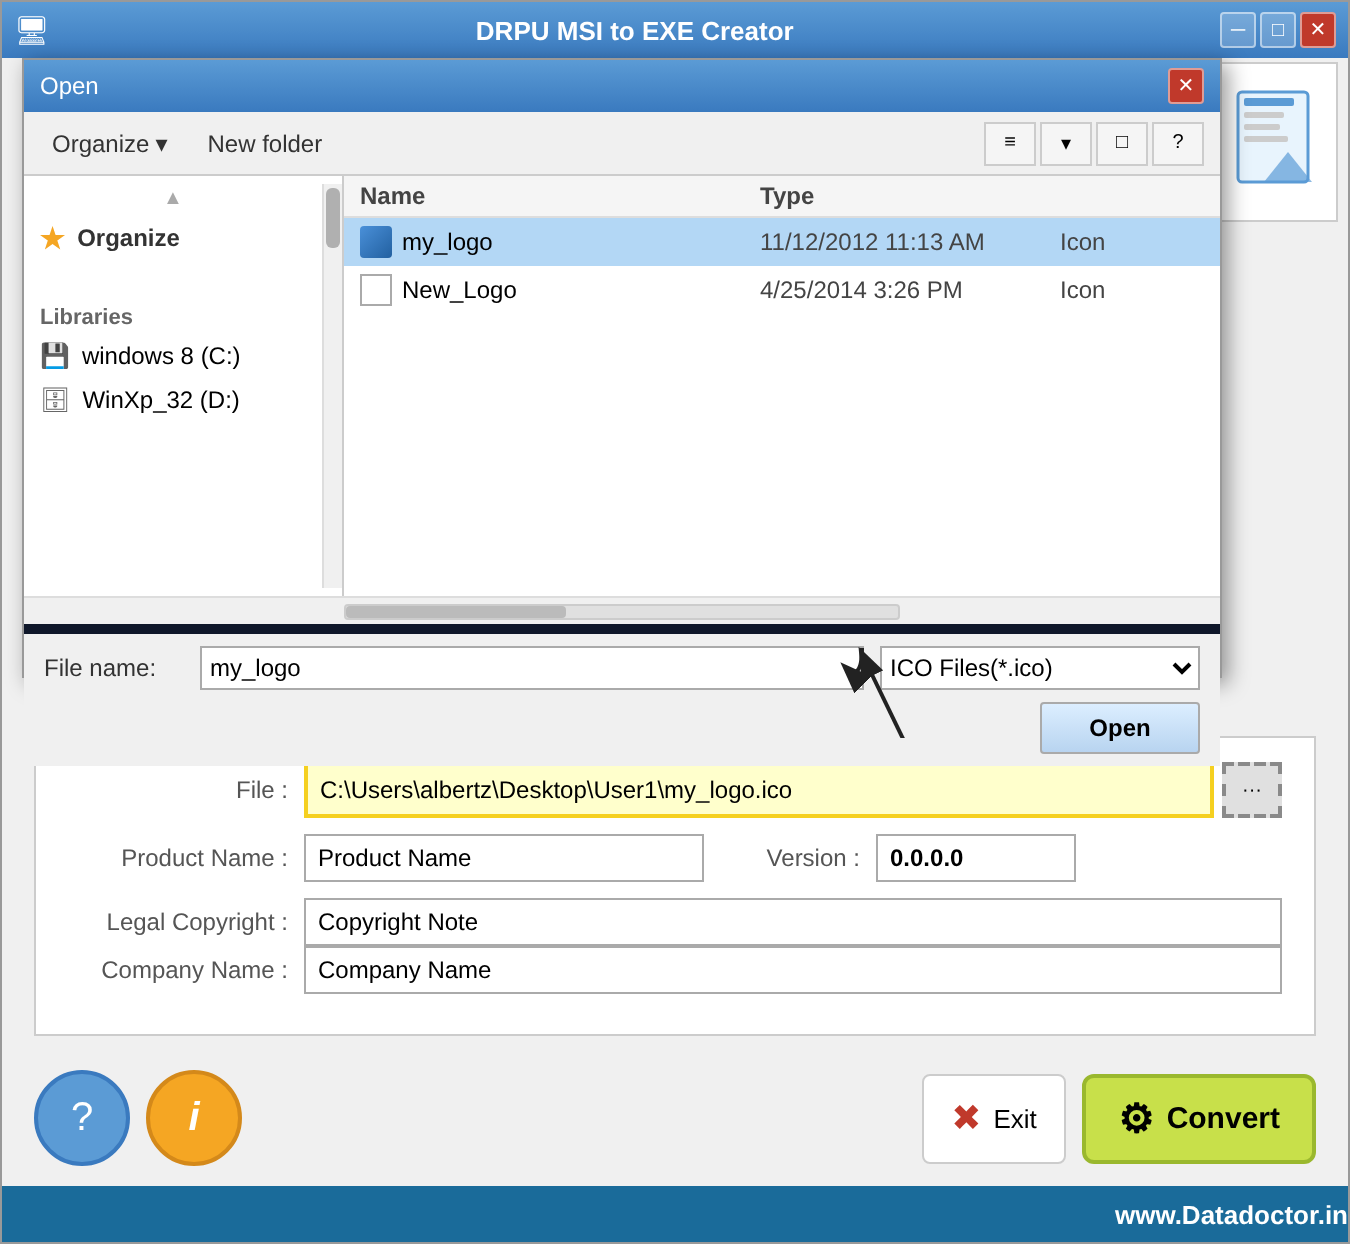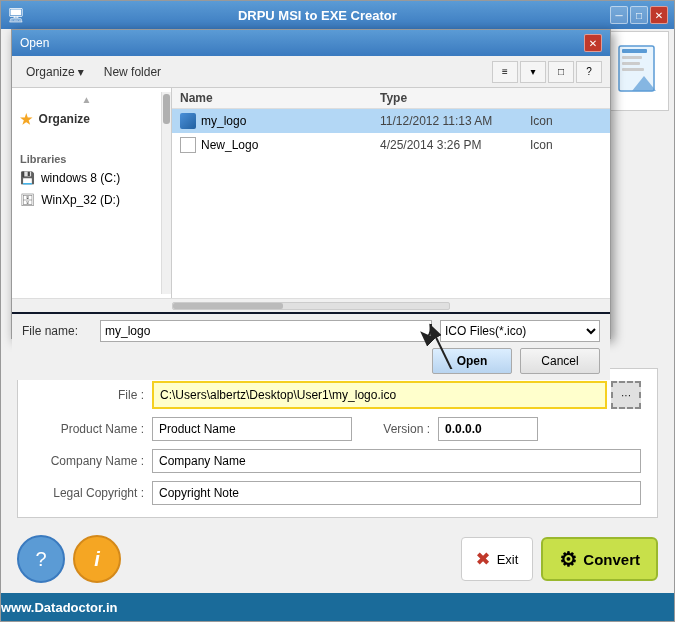--- a/index.html
+++ b/index.html
@@ -196,21 +196,21 @@
     }
     .file-icon-blank {
       width: 16px;
       height: 16px;
       border: 1px solid #aaa;
       background: white;
       display: inline-block;
     }
 
     .dialog-footer {
-      border-top: 2px solid #0f172a;
+      border-top: 5px solid #0f172a;
       background: #f0f0f0;
       padding: 6px 10px;
     }
 
     .file-name-row {
       display: flex;
       align-items: center;
       gap: 8px;
       margin-bottom: 6px;
     }
@@ -390,21 +390,21 @@
     
     .footer-bar {
       position: absolute;
       bottom: 0;
       left: 0;
       right: 0;
       height: 28px;
       background: #1a6b9a;
       display: flex;
       align-items: center;
-      justify-content: flex-start;
+      justify-content: flex-end;
       color: white;
       font-size: 13px;
       font-weight: 600;
     }
 
     
     .side-logo {
       position: absolute;
       right: 5px;
       top: 30px;
@@ -556,21 +556,20 @@
     <div class="dialog-footer">
       <div class="file-name-row">
         <label class="file-name-label">File name:</label>
         <input class="file-name-input" type="text" value="my_logo" style="">
         <select class="file-type-select">
           <option>ICO Files(*.ico)</option>
         </select>
       </div>
       <div class="dialog-action-row">
         <button class="dialog-btn primary">Open</button>
-        <button class="dialog-btn">Cancel</button>
       </div>
     </div>
   </div>
 
   <svg class="arrow-canvas">
     <defs>
       <marker id="arrowhead" markerWidth="8" markerHeight="6" refX="6" refY="3" orient="auto">
         <polygon points="0 0, 8 3, 0 6" fill="#222"></polygon>
       </marker>
     </defs>
@@ -595,28 +594,28 @@
         </div>
       </div>
 
       <div class="form-row">
         <span class="form-label">Product Name :</span>
         <input class="form-input product-input" type="text" value="Product Name" style="">
         <span style="width:70px; text-align:right; font-size:12px; color:#555;">Version :</span>
         <input class="form-input version-input" type="text" value="0.0.0.0" style="">
       </div>
 
+      <div class="form-row" style="margin-bottom:0;">
+        <span class="form-label">Legal Copyright :</span>
+        <input class="form-input" style="flex: 1 1 0%;" type="text" value="Copyright Note">
+      </div>
+
       <div class="form-row">
         <span class="form-label">Company Name :</span>
         <input class="form-input" style="flex: 1 1 0%;" type="text" value="Company Name">
-      </div>
-
-      <div class="form-row" style="margin-bottom:0;">
-        <span class="form-label">Legal Copyright :</span>
-        <input class="form-input" style="flex: 1 1 0%;" type="text" value="Copyright Note">
       </div>
     </div>
   </div>
 
   <div class="bottom-bar">
     <div class="left-btns">
       <div class="round-btn btn-blue">
         <span>?</span>
       </div>
       <div class="round-btn btn-orange">

